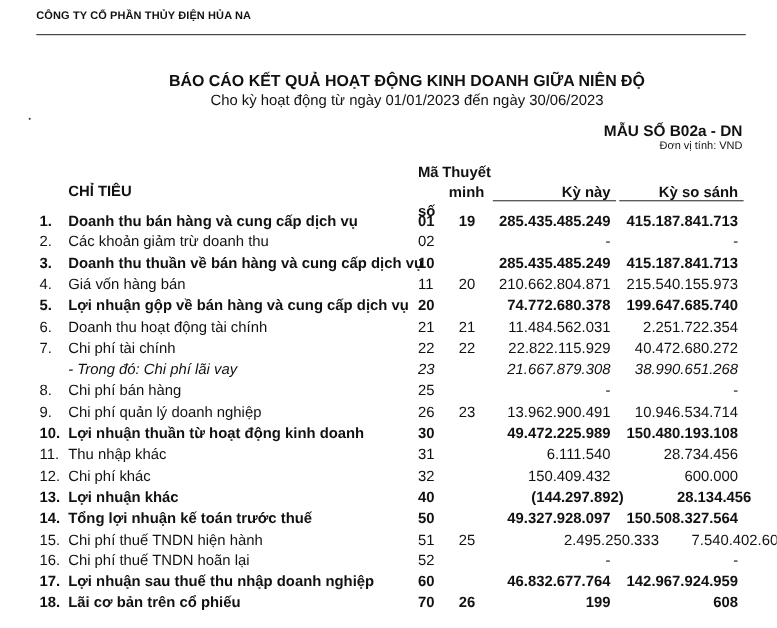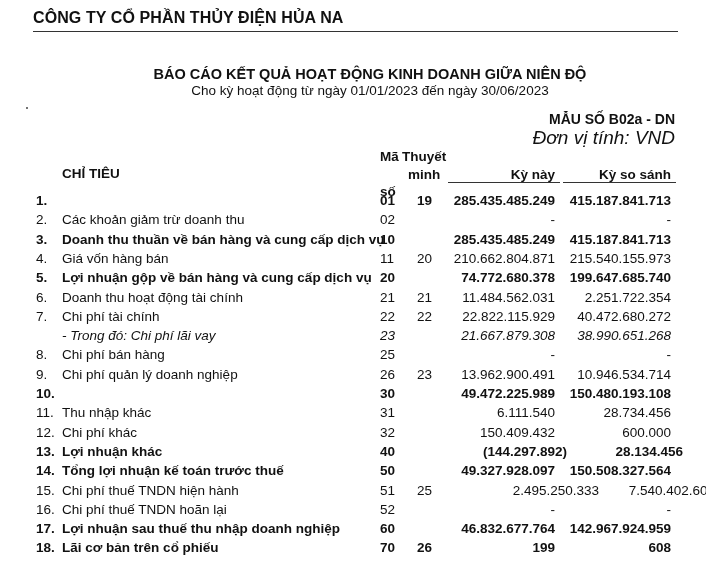--- a/index.html
+++ b/index.html
@@ -13,21 +13,21 @@
       position: relative;
       overflow: hidden;
       font-family: "Liberation Sans", sans-serif;
       color: #111111;
       font-size: 13px;
     }
     .abs { position: absolute; white-space: nowrap; }
 
     .company {
       left: 33px; top: 9px;
-      font-size: 16px; font-weight: bold;
+      font-size: 10px; font-weight: bold;
       letter-spacing: 0.1px;
     }
     .company-rule {
       position: absolute;
       left: 33px; top: 31px;
       width: 645px; height: 0;
       border-top: 1.5px solid #333;
     }
     .title {
       left: 0; width: 740px; text-align: center;
@@ -42,21 +42,21 @@
     .stray-dot {
       position: absolute; left: 26px; top: 107px;
       width: 2px; height: 2px; background: #444; border-radius: 1px;
     }
     .form-code {
       right: 31px; top: 111px;
       font-size: 14px; font-weight: bold;
     }
     .unit {
       right: 31px; top: 127px;
-      font-size: 19px; font-style: italic;
+      font-size: 10px; 
     }
 
     .hdr { font-weight: bold; font-size: 13.5px; text-align: right; }
     .hdr-chitieu { left: 62px; top: 166px; }
     .hdr-ma1 { left: 380px; top: 149px; }
     .hdr-ma2 { left: 380px; top: 184px; }
     .hdr-tm1 { left: 402px; top: 149px; }
     .hdr-tm2 { left: 408px; top: 167px; }
     .hdr-kynay { right: 151px; top: 167px; }
     .hdr-kyss { right: 35px; top: 167px; }
@@ -104,20 +104,21 @@
   <span class="abs hdr hdr-tm2">minh</span>
   <span class="abs hdr hdr-kynay">Kỳ này</span>
   <span class="abs hdr hdr-kyss">Kỳ so sánh</span>
   <div class="hdr-rule hdr-rule-kynay"></div>
   <div class="hdr-rule hdr-rule-kyss"></div>
 </div>
 
 <div id="rows">
     <div class="row bold" style="top: 193px;">
       <span class="c-no">1.</span>
+      <span class="c-label">Doanh thu bán hàng và cung cấp dịch vụ</span>
       <span class="c-ma">01</span>
       <span class="c-tm">19</span>
       <span class="c-cur">285.435.485.249</span>
       <span class="c-prev">415.187.841.713</span>
     </div>
     <div class="row" style="top: 212.3px;">
       <span class="c-no">2.</span>
       <span class="c-label">Các khoản giảm trừ doanh thu</span>
       <span class="c-ma">02</span>
       <span class="c-tm"></span>
@@ -183,20 +184,21 @@
     <div class="row" style="top: 366.7px;">
       <span class="c-no">9.</span>
       <span class="c-label">Chi phí quản lý doanh nghiệp</span>
       <span class="c-ma">26</span>
       <span class="c-tm">23</span>
       <span class="c-cur">13.962.900.491</span>
       <span class="c-prev">10.946.534.714</span>
     </div>
     <div class="row bold" style="top: 386px;">
       <span class="c-no">10.</span>
+      <span class="c-label">Lợi nhuận thuần từ hoạt động kinh doanh</span>
       <span class="c-ma">30</span>
       <span class="c-tm"></span>
       <span class="c-cur">49.472.225.989</span>
       <span class="c-prev">150.480.193.108</span>
     </div>
     <div class="row" style="top: 405.3px;">
       <span class="c-no">11.</span>
       <span class="c-label">Thu nhập khác</span>
       <span class="c-ma">31</span>
       <span class="c-tm"></span>

